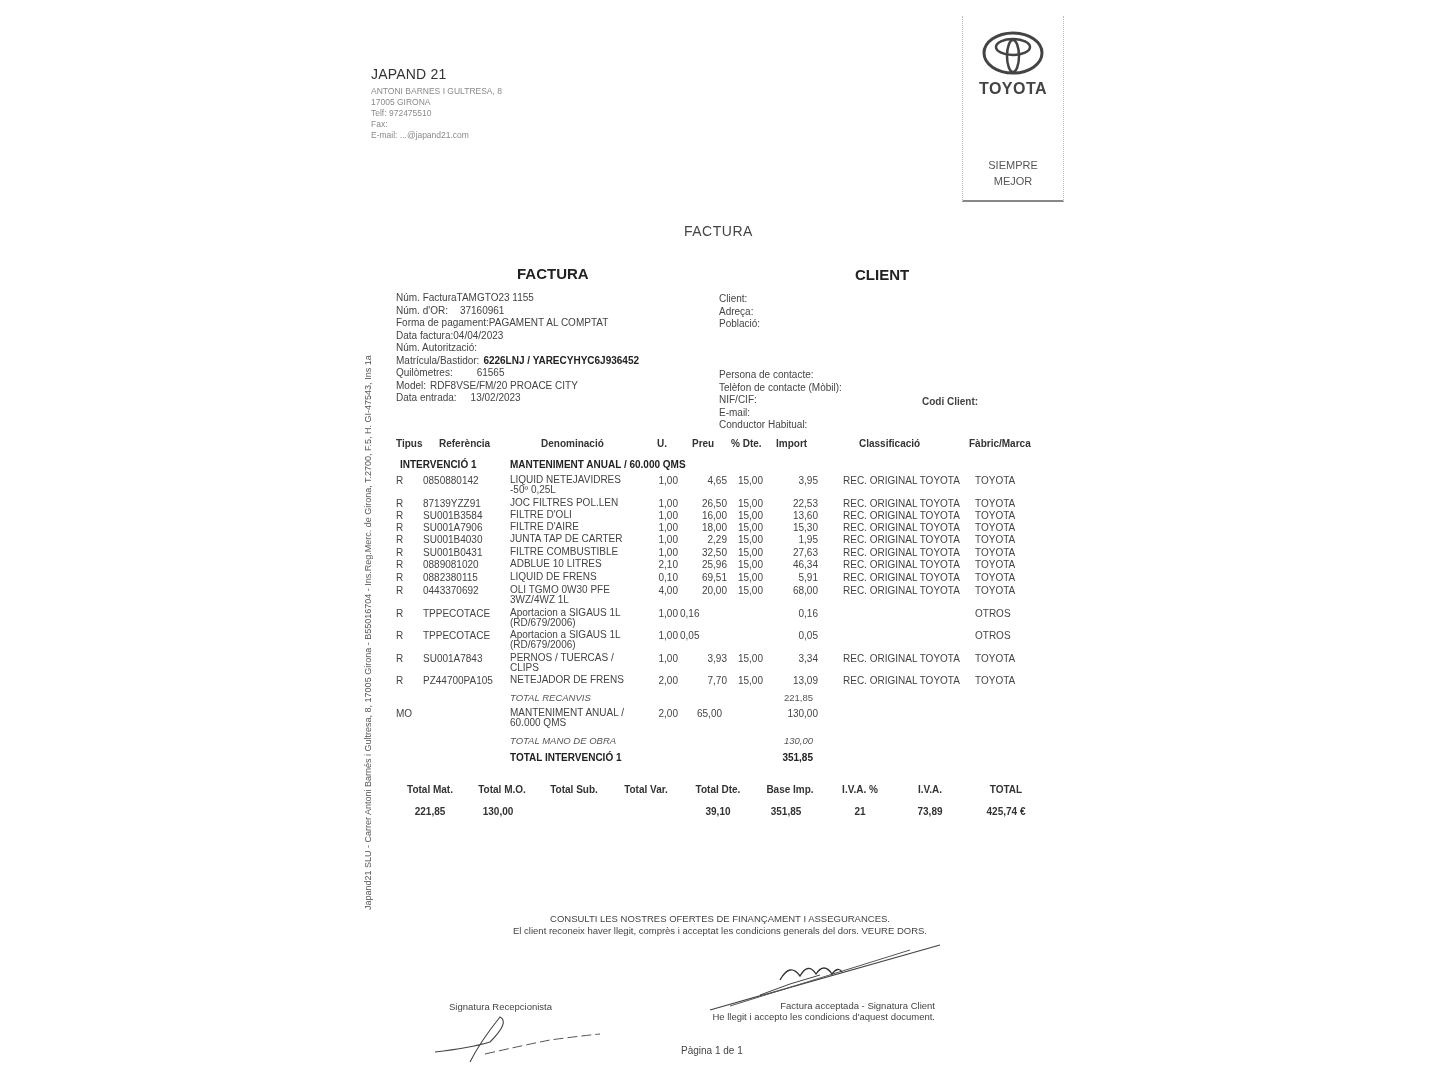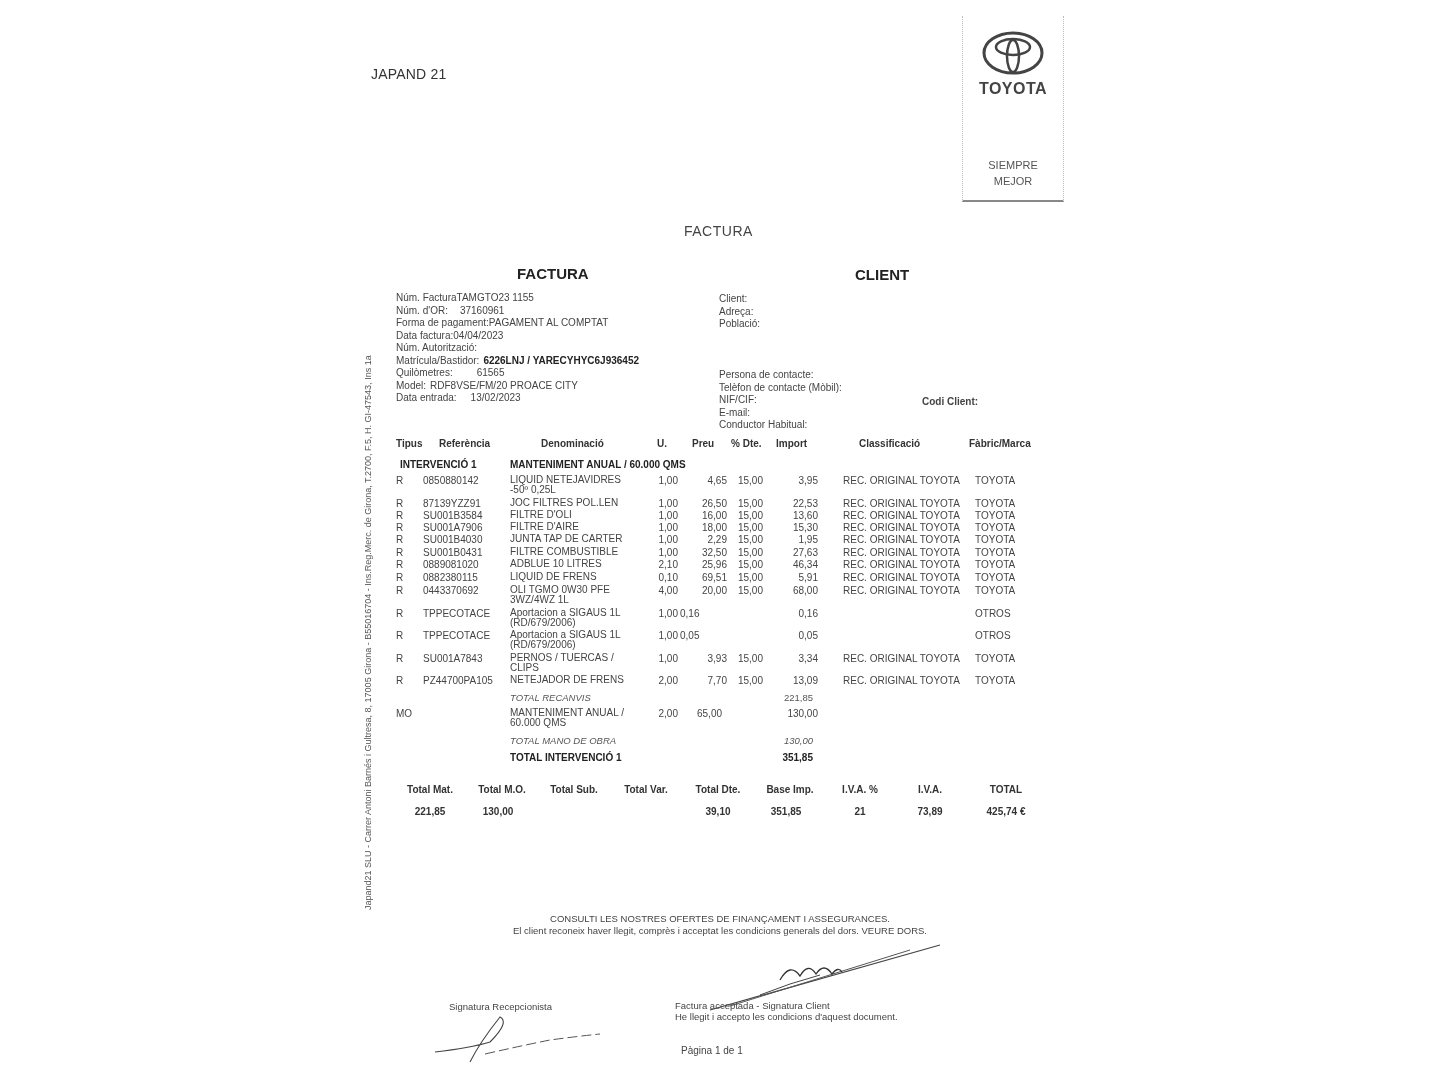--- a/index.html
+++ b/index.html
@@ -45,40 +45,47 @@
   .th { position: absolute; top: 438px; font-size: 10px; font-weight: bold; color: #333; white-space: nowrap; }
   .row { position: absolute; left: 0; width: 1440px; height: 12px; font-size: 10px; color: #444; }
   .row span { position: absolute; white-space: nowrap; }
   .c-tipus { left: 396px; }
   .c-ref { left: 423px; }
   .c-den { left: 510px; line-height: 10px; }
   .c-u { left: 652px; width: 26px; text-align: right; }
   .c-preu { left: 690px; width: 37px; text-align: right; }
   .c-dte { left: 730px; width: 33px; text-align: right; }
   .c-imp { left: 770px; width: 48px; text-align: right; }
-  .c-class { left: 843px; }
+  .c-class { left: 803px; padding-left: 40px; }
   .c-marca { left: 975px; }
 
   .interv { position: absolute; top: 459px; font-size: 10px; font-weight: bold; color: #222; white-space: nowrap; }
   .total-line { position: absolute; font-size: 9.5px; color: #555; white-space: nowrap; font-style: italic; }
   .total-interv { font-weight: bold; font-style: normal; color: #222; font-size: 10px; }
 
   
   .tot-head { position: absolute; top: 784px; font-size: 10px; font-weight: bold; color: #333; white-space: nowrap; text-align: center; }
   .tot-val { position: absolute; top: 806px; font-size: 10px; font-weight: bold; color: #333; white-space: nowrap; text-align: center; }
 
   .footer-note { left: 480px; width: 480px; text-align: center; font-size: 9.5px; color: #444; line-height: 12px; }
   .sig-label { font-size: 9.5px; color: #444; white-space: nowrap; }
   .page-num { left: 681px; top: 1045px; font-size: 10px; color: #444; }
 </style>
 </head>
 <body>
 
 <div class="abs company blur">
   <div class="company-name">JAPAND 21</div>
+  <div style="margin-top:4px;">
+    <div class="company-line">ANTONI BARNES I GULTRESA, 8</div>
+    <div class="company-line">17005 GIRONA</div>
+    <div class="company-line">Telf: 972475510</div>
+    <div class="company-line">Fax:</div>
+    <div class="company-line">E-mail: ...@japand21.com</div>
+  </div>
 </div>
 
 <div class="abs toyota-box blur">
   <svg class="toyota-logo" viewBox="0 0 64 46">
     <ellipse cx="32" cy="23" rx="29" ry="20" fill="none" stroke="#444" stroke-width="3"></ellipse>
     <ellipse cx="32" cy="17" rx="17" ry="8" fill="none" stroke="#444" stroke-width="2.5"></ellipse>
     <ellipse cx="32" cy="26" rx="6" ry="16" fill="none" stroke="#444" stroke-width="2.5"></ellipse>
   </svg>
   <div class="toyota-word">TOYOTA</div>
   <div class="toyota-tag">
@@ -332,18 +339,18 @@
   <path d="M80 40 q10 -18 20 -4 q8 -14 16 -2 q8 -12 16 0 q6 -8 10 -2" stroke="#333" stroke-width="1.3" fill="none"></path>
   <path d="M60 55 q30 -12 60 -20" stroke="#444" stroke-width="1" fill="none"></path>
 </svg>
 
 <div class="abs sig-label blur" style="left:449px;top:1001px">Signatura Recepcionista</div>
 <svg class="abs" style="left:430px;top:1012px" width="180" height="55">
   <path d="M5 40 Q40 36 60 30 Q80 10 70 5 Q50 30 40 50" stroke="#444" stroke-width="1.1" fill="none"></path>
   <path d="M55 42 Q90 34 120 28 Q150 24 170 22" stroke="#555" stroke-width="1" fill="none" stroke-dasharray="10 4"></path>
 </svg>
 
-<div class="abs sig-label blur" style="left:675px;top:1000px;width:260px;text-align:left">
+<div class="abs sig-label blur" style="left:675px;top:1000px;width:260px;text-align:right">
   <div>Factura acceptada - Signatura Client</div>
   <div>He llegit i accepto les condicions d'aquest document.</div>
 </div>
 
 <div class="abs page-num blur">Pàgina 1 de 1</div>
 
 </body></html>

